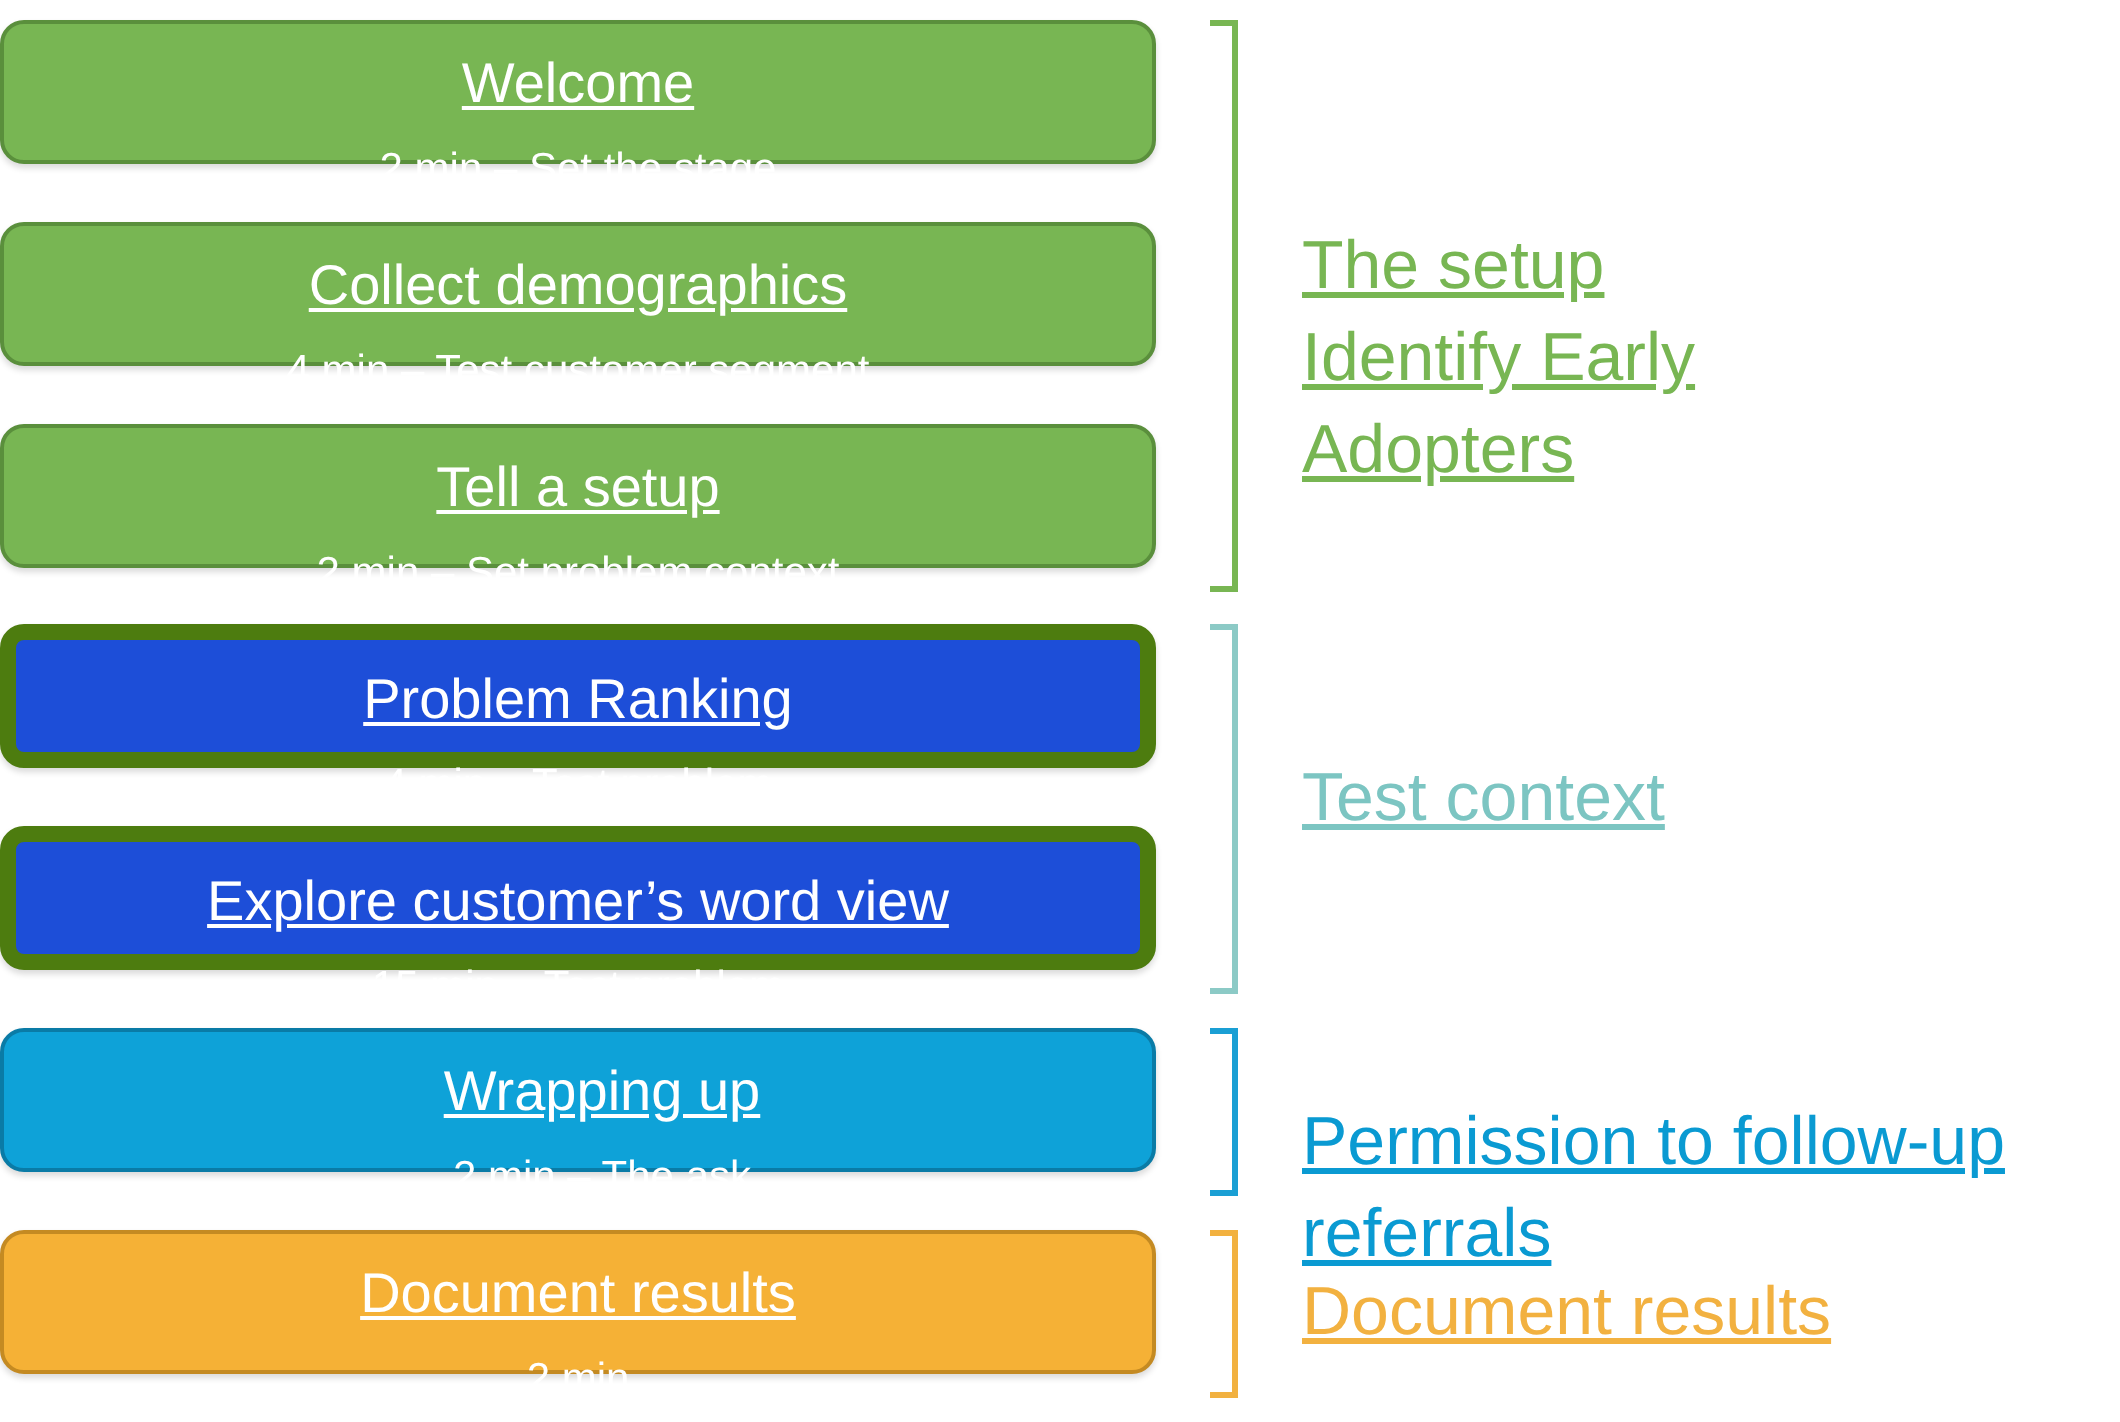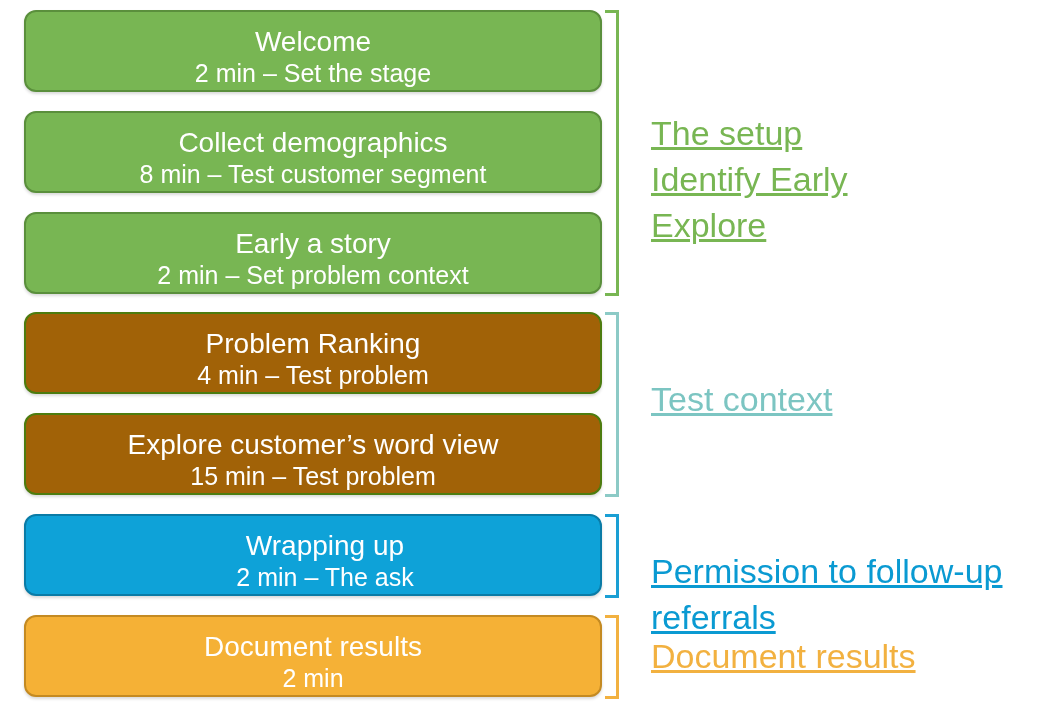--- a/index.html
+++ b/index.html
@@ -1,43 +1,43 @@
 <!DOCTYPE html>
 <html><head>
 <meta charset="utf-8">
 <style>
   html, body { margin: 0; padding: 0; background: #ffffff; }
   body { width: 1060px; height: 711px; position: relative; overflow: hidden;
          font-family: "Liberation Sans", sans-serif; }
-  .box { position: absolute; left: 24px; width: 578px; height: 82px;
+  .box { position: absolute; left: 0; width: 578px; height: 72px;
          border-radius: 12px; box-sizing: border-box; color: #ffffff;
-         text-align: center; box-shadow: 0 2px 3px rgba(0,0,0,0.15); }
+         text-align: center; box-shadow: 0 2px 3px rgba(0,0,0,0.15); text-decoration: underline; }
   .box .title { display: block; font-size: 28px; line-height: 30px; margin-top: 15px; }
-  .box .sub { display: block; font-size: 25px; line-height: 24px; margin-top: 4px; }
+  .box .sub { display: block; font-size: 21px; line-height: 24px; margin-top: 16px; }
   .green { background: #78b653; border: 2px solid #5a8f3c; }
-  .teal  { background: #a16207; border: 2px solid #4d7c0f; }
+  .teal  { background: #1d4ed8; border: 8px solid #4d7c0f; }
   .blue  { background: #0ea2d8; border: 2px solid #0a7ba6; }
   .orange{ background: #f5b136; border: 2px solid #c48a22; }
   .bracket { position: absolute; left: 605px; width: 14px; box-sizing: border-box;
              border-top: 3px solid; border-right: 3px solid; border-bottom: 3px solid; }
   .label { position: absolute; left: 651px; font-size: 34px; line-height: 46px; text-decoration: underline; }
 </style>
 </head>
 <body>
 
 <div class="box green" style="top:10px;">
   <span class="title">Welcome</span>
   <span class="sub">2 min – Set the stage</span>
 </div>
 <div class="box green" style="top:111px;">
   <span class="title">Collect demographics</span>
-  <span class="sub">8 min – Test customer segment</span>
+  <span class="sub">4 min – Test customer segment</span>
 </div>
 <div class="box green" style="top:212px;">
-  <span class="title">Early a story</span>
+  <span class="title">Tell a setup</span>
   <span class="sub">2 min – Set problem context</span>
 </div>
 <div class="box teal" style="top:312px;">
   <span class="title">Problem Ranking</span>
   <span class="sub">4 min – Test problem</span>
 </div>
 <div class="box teal" style="top:413px;">
   <span class="title">Explore customer’s word view</span>
   <span class="sub">15 min – Test problem</span>
 </div>
@@ -51,21 +51,21 @@
 </div>
 
 <div class="bracket" style="top:10px; height:286px; border-color:#78b653;"></div>
 <div class="bracket" style="top:312px; height:185px; border-color:#8ccac6;"></div>
 <div class="bracket" style="top:514px; height:84px; border-color:#1a9fd4;"></div>
 <div class="bracket" style="top:615px; height:84px; border-color:#f2b140;"></div>
 
 <div class="label" style="top:110px; color:#78b653;">
   <div>The setup</div>
   <div>Identify Early</div>
-  <div>Explore</div>
+  <div>Adopters</div>
 </div>
 <div class="label" style="top:376px; color:#7cc5c2;">
   <div>Test context</div>
 </div>
 <div class="label" style="top:510px; color:#0a9ad2;margin-top:38px;">
   <div>Permission to follow-up</div>
   <div>referrals</div>
 </div>
 <div class="label" style="top:633px; color:#f2b140;">
   <div>Document results</div>

